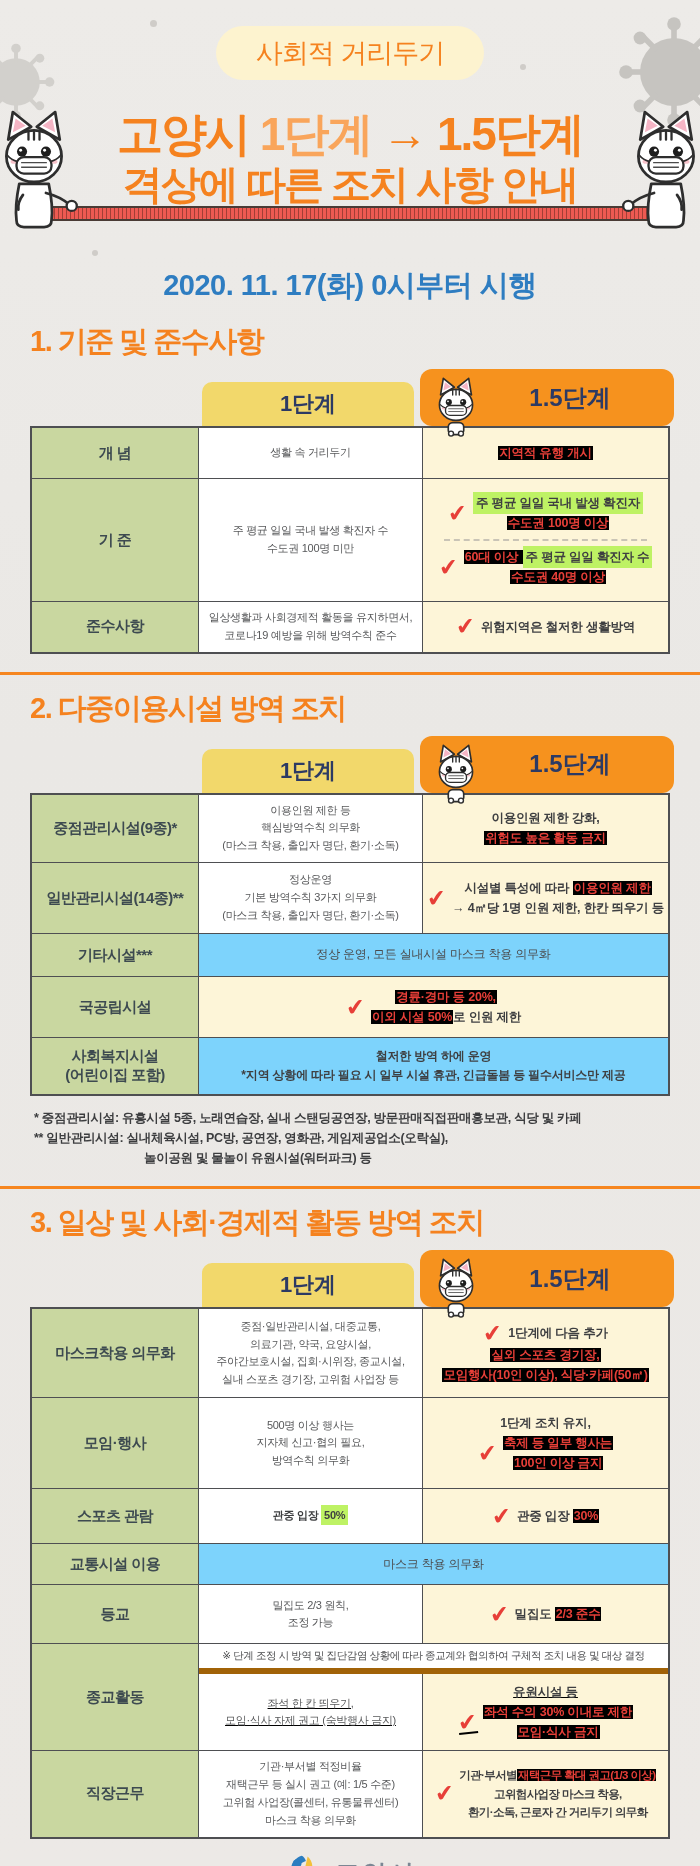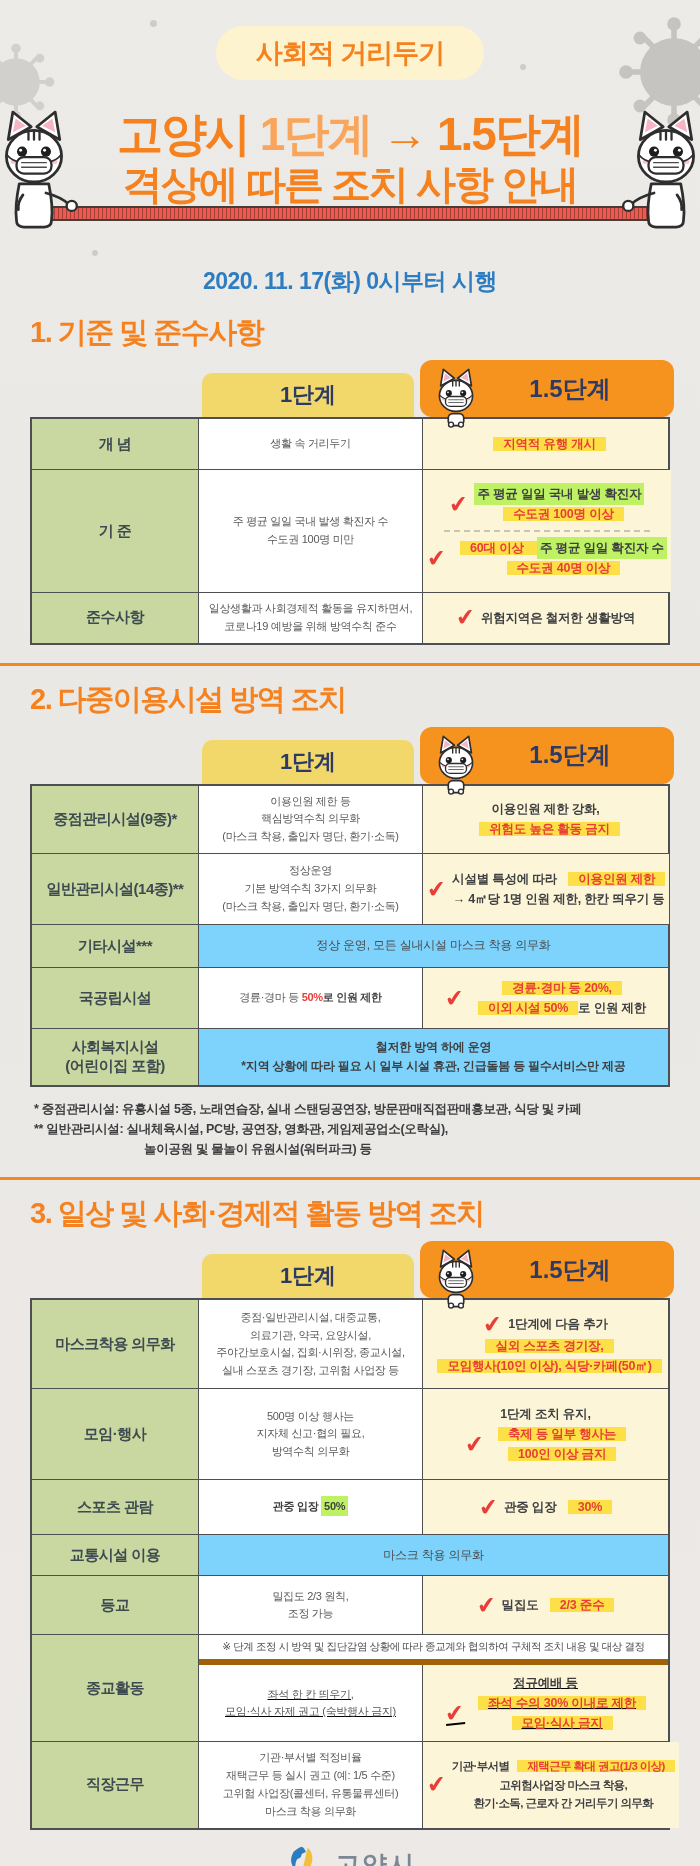--- a/index.html
+++ b/index.html
@@ -6,31 +6,31 @@
   body{background:#d8d6d3;font-family:"Liberation Sans","DejaVu Sans",sans-serif;}
   .page{position:relative;width:700px;height:1866px;margin:0 auto;background:#ebe9e6;overflow:hidden;
         background-image:linear-gradient(180deg,#edebe8 0%,#eae8e5 40%,#ece9e6 100%);}
   
   .virus{position:absolute;color:#d2d0cc;z-index:0;}
   .virus.v2{color:#c6c4c0;}
   .virus.v3{color:#d8d6d2;}
   .dot{position:absolute;border-radius:50%;background:#cfccc8;z-index:0;}
   
   .badge{position:relative;z-index:3;width:fit-content;margin:0 auto;margin-top:26px;padding:9px 40px;
-         background:#fdf3cf;border-radius:28px;color:#f5821f;font-size:27px;font-weight:700;letter-spacing:-1px;}
+         background:#fdf3cf;border-radius:28px;color:#f5821f;font-size:27px;font-weight:400;letter-spacing:-1px;}
   .title1{position:relative;z-index:3;text-align:center;margin-top:28px;font-size:46px;font-weight:800;letter-spacing:-2px;height:52px;line-height:52px;color:#f5821f;}
   .title1 .lv1{color:#f9a55b;}
   .title2{position:relative;z-index:3;text-align:center;font-size:40px;font-weight:800;letter-spacing:-2px;height:48px;line-height:48px;color:#f5821f;}
   .tape-zone{height:58px;}
   .tape{position:absolute;left:48px;right:48px;top:206px;height:11px;background:#ee5a52;border:2px solid #4a3b35;border-radius:2px;z-index:1;
         background-image:repeating-linear-gradient(90deg,rgba(70,30,20,.45) 0 1px,transparent 1px 4px);}
   .cat-big{position:absolute;top:104px;width:92px;height:132px;z-index:2;}
   .cat-left{left:-12px;}
   .cat-right{right:-12px;transform:scaleX(-1);}
-  .date{position:relative;z-index:3;text-align:center;color:#2e7dc1;font-size:23px;font-weight:800;letter-spacing:-0.5px;}
+  .date{position:relative;z-index:3;text-align:center;color:#2e7dc1;font-size:29px;font-weight:800;letter-spacing:-0.5px;}
   
   .h2sec{position:relative;z-index:3;margin:16px 30px 6px;color:#f5821f;font-size:29px;font-weight:800;letter-spacing:-1.5px;}
   .divider{margin-top:18px;height:3px;background:#f6861f;}
   .tabs{position:relative;height:58px;margin:4px 30px 0;z-index:2;}
   .tab1{position:absolute;left:172px;width:212px;bottom:0;height:44px;background:#f2d86b;border-radius:10px 10px 0 0;
         color:#2c3a64;font-size:22px;font-weight:800;display:flex;align-items:center;justify-content:center;}
   .tab15{position:absolute;left:390px;right:-4px;bottom:0;height:57px;background:#f6921e;border-radius:12px;
          color:#2c3a64;font-size:24px;font-weight:800;display:flex;align-items:center;justify-content:center;padding-left:46px;}
   .cat-sm{position:absolute;left:8px;top:5px;width:56px;height:64px;z-index:4;}
   
@@ -47,21 +47,21 @@
         color:#4a4b4d;font-size:10.5px;font-weight:500;letter-spacing:-0.4px;padding:2px 4px;}
   .sub{flex:1;display:flex;min-height:76px;text-decoration:underline;}
   .sub .c1{border-left:none;flex:0 0 223px;}
   .ln{white-space:nowrap;}
   .rich .blk{display:flex;align-items:center;justify-content:center;gap:6px;}
   .rich .lns{display:flex;flex-direction:column;}
   .chk{color:#e73f38;font-size:23px;font-weight:900;line-height:1;transform:rotate(-6deg);}
   .dash{width:86%;border-top:2px dashed #c9c4b6;margin:6px auto;}
   .b{font-weight:700;color:#3e3f41;}
   .red{font-weight:700;color:#e73f38;}
-  .hl{font-weight:700;color:#e73f38;background:#fde047;padding:0 10px;margin-left:8px;}
+  .hl{font-weight:700;color:#e73f38;background:#000000;padding:0 1px;}
   .hlb{font-weight:700;color:#3e3f41;background:#bef264;padding:4px 3px;}
   .tight{font-size:11.5px;letter-spacing:-0.6px;}
   
   .notes{margin:13px 34px 0;color:#3c3d3f;font-size:12.5px;font-weight:600;line-height:1.58;letter-spacing:-0.3px;}
   .notes .ln{text-align:left;}
   .notes .ln:nth-child(3){padding-left:110px;}
   
   .footer{display:flex;align-items:center;justify-content:center;gap:9px;margin-top:14px;position:relative;z-index:2;}
   .footer .city{color:#7b8794;font-size:25px;font-weight:800;letter-spacing:2px;}
 </style>
@@ -297,27 +297,20 @@
             <div class="lns">
               <div class="ln"><span>정상 운영, 모든 실내시설 마스크 착용 의무화</span></div>
             </div>
           </div>
         </div>
     </div>
     <div class="trow" style="min-height:60px">
       <div class="th">
           <div class="ln">국공립시설</div>
         </div>
-      <div class="c1 rich">
-          <div class="blk">
-            <div class="lns">
-              <div class="ln"><span>경륜·경마 등 </span><span class="red">50%</span><span class="b">로 인원 제한</span></div>
-            </div>
-          </div>
-        </div>
       <div class="c15 rich">
           <div class="blk">
             <span class="chk">✔</span>
             <div class="lns">
               <div class="ln"><span class="hl">경륜·경마 등 20%,</span></div>
               <div class="ln"><span class="hl">이외 시설 50%</span><span class="b">로 인원 제한</span></div>
             </div>
           </div>
         </div>
     </div>
@@ -460,21 +453,21 @@
       <div class="rcol">
         <div class="note">※ 단계 조정 시 방역 및 집단감염 상황에 따라 종교계와 협의하여 구체적 조치 내용 및 대상 결정</div>
         <div class="sub">
           <div class="c1">
               <div class="ln">좌석 한 칸 띄우기,</div>
               <div class="ln">모임·식사 자제 권고 (숙박행사 금지)</div>
             </div>
           <div class="c15 rich">
               <div class="blk">
                 <div class="lns">
-                  <div class="ln"><span class="b">정규예배 등</span></div>
+                  <div class="ln"><span class="b">유원시설 등</span></div>
                 </div>
               </div>
               <div class="blk">
                 <span class="chk">✔</span>
                 <div class="lns">
                   <div class="ln"><span class="hl">좌석 수의 30% 이내로 제한</span></div>
                   <div class="ln"><span class="hl">모임·식사 금지</span></div>
                 </div>
               </div>
             </div>

